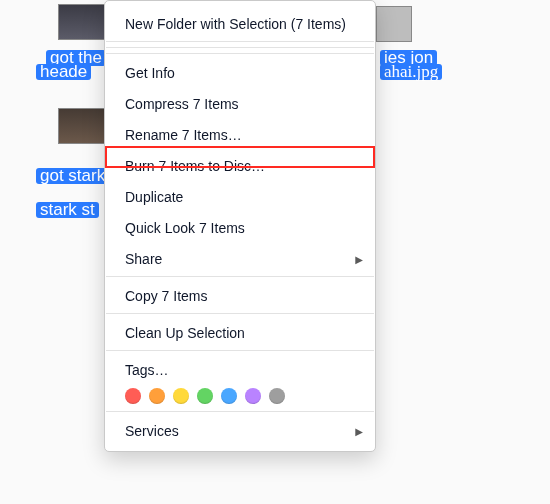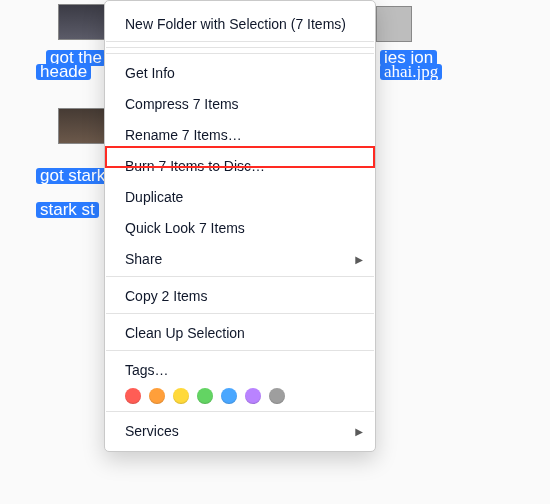--- a/index.html
+++ b/index.html
@@ -113,21 +113,21 @@
   <div class="item">Get Info</div>
   <div class="item">Compress 7 Items</div>
   <div class="item">Rename 7 Items…</div>
   <div class="item">Burn 7 Items to Disc…</div>
   <div class="item">Duplicate</div>
   <div class="item">Quick Look 7 Items</div>
   <div class="item hasSub">
     <span>Share</span>
   </div>
   <div class="sep"></div>
-  <div class="item">Copy 2 Items</div>
+  <div class="item">Copy 7 Items</div>
   <div class="sep"></div>
   <div class="item">Clean Up Selection</div>
   <div class="sep"></div>
   <div class="item">Tags…</div>
   <div class="tags-row">
     <span class="tag-dot" style="background: rgb(255, 93, 85);"></span>
     <span class="tag-dot" style="background: rgb(255, 159, 58);"></span>
     <span class="tag-dot" style="background: rgb(255, 217, 58);"></span>
     <span class="tag-dot" style="background: rgb(99, 212, 99);"></span>
     <span class="tag-dot" style="background: rgb(74, 167, 255);"></span>

